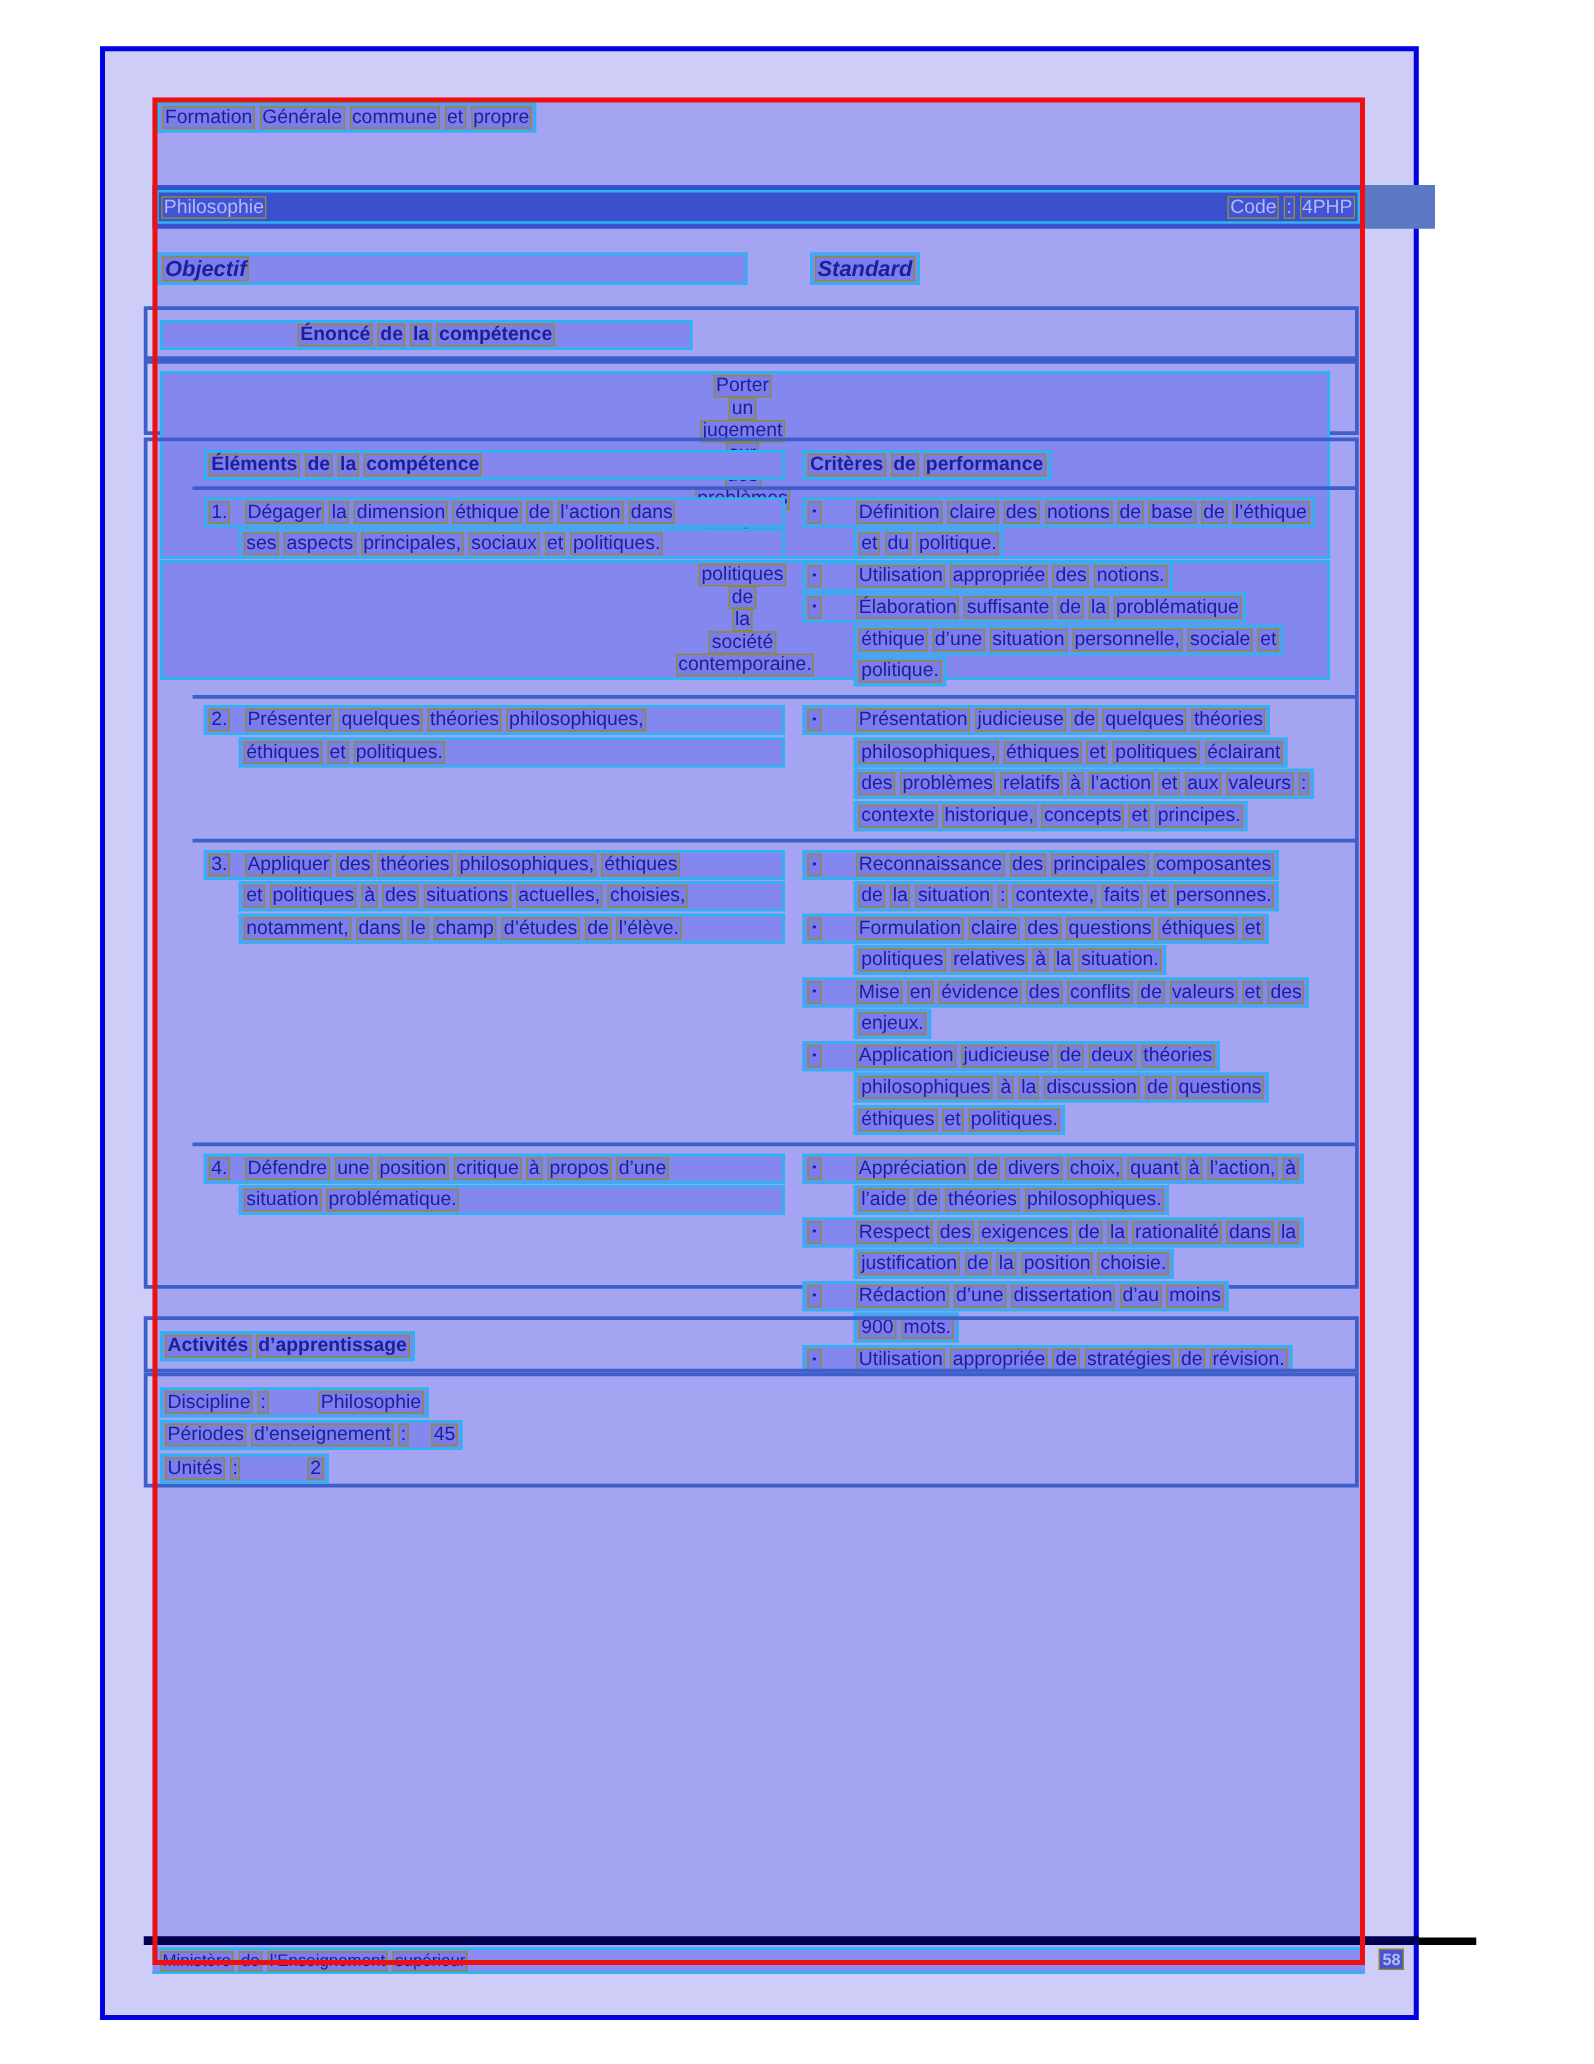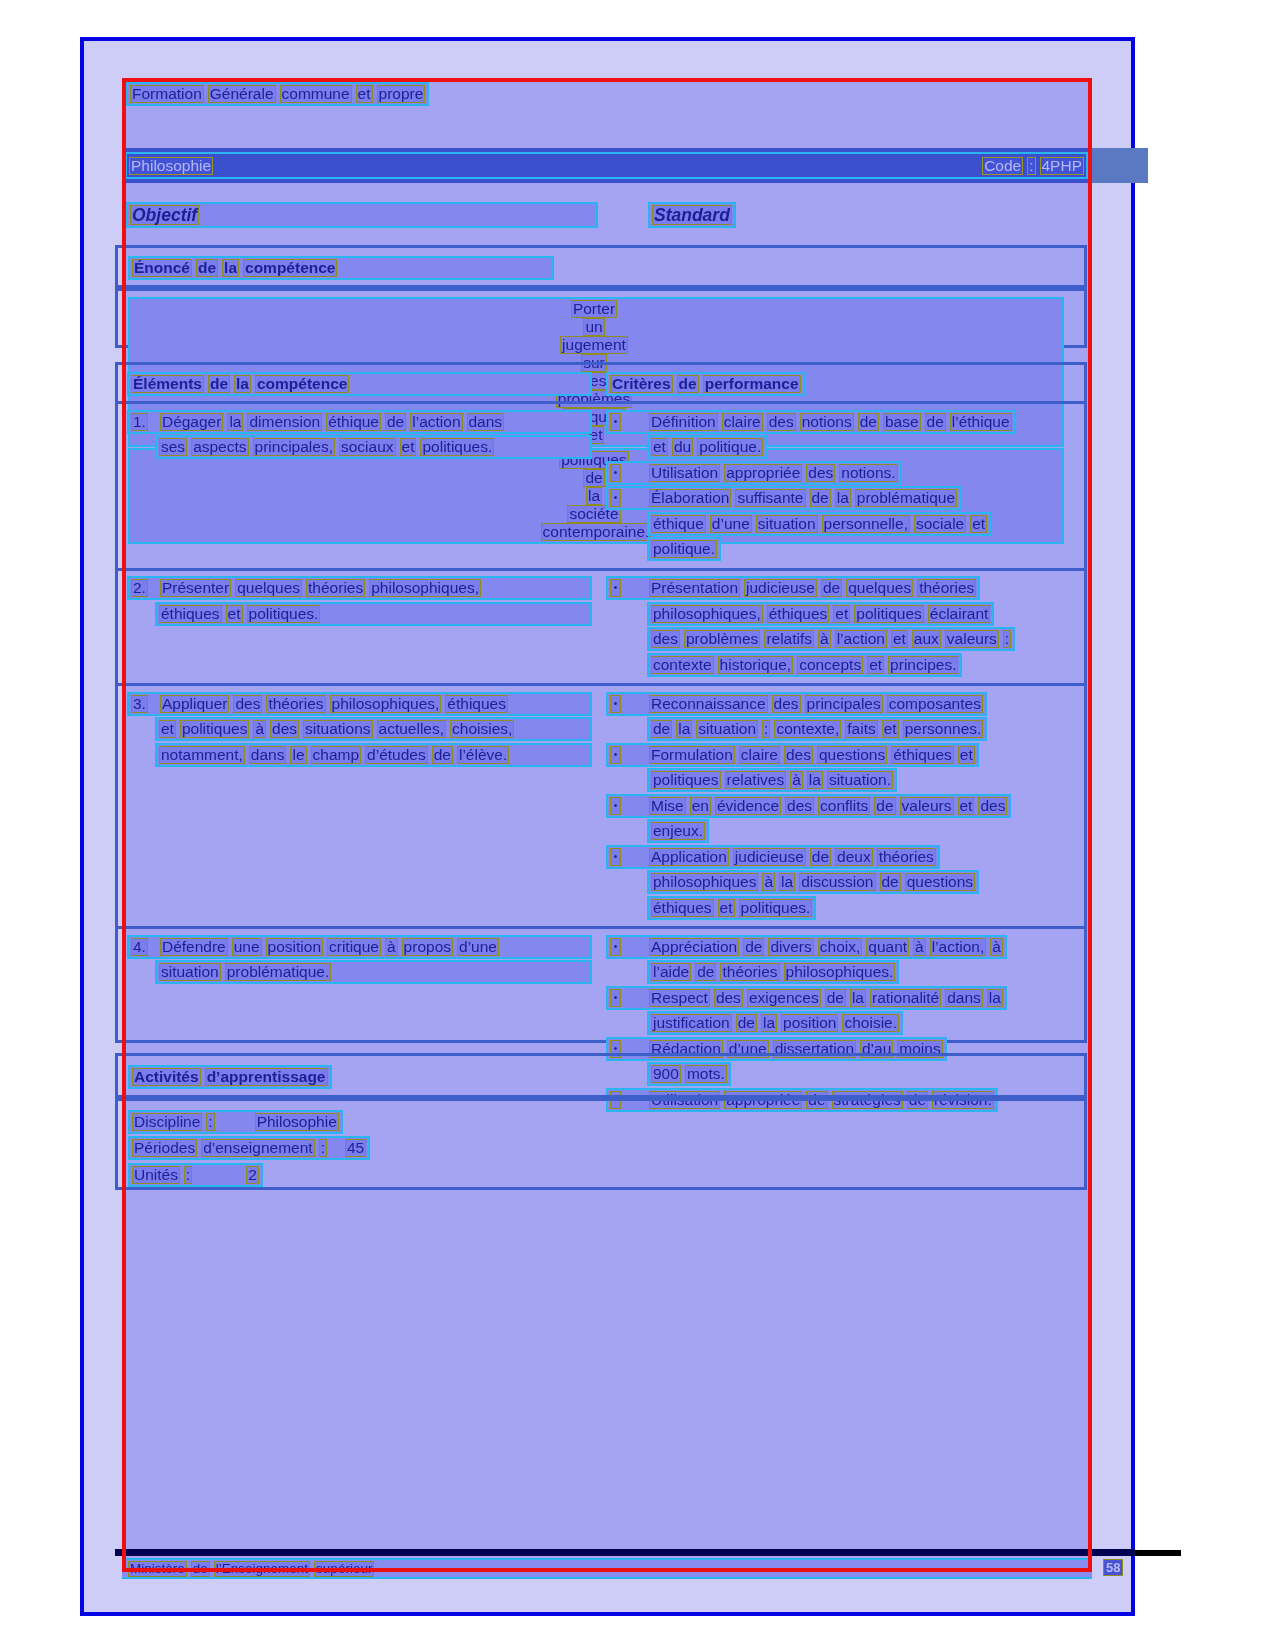--- a/index.html
+++ b/index.html
@@ -39,25 +39,25 @@
   .bar-line{position:absolute;left:3px;top:4px;right:4px;bottom:4px;border:2px solid #2ab4f2;
             display:flex;justify-content:space-between;align-items:center;padding:0 2px;box-sizing:border-box;}
   .bar-group{display:flex;align-items:center;}
 
   .col-headings{left:4px;top:122px;width:962px;display:flex;gap:36px;}
   .col-headings .line.wideband{width:472px;}
   .col-headings .line + .line{margin-left:14px;}
 
   .sec-box{left:-7px;width:972px;border:3px solid #3e5fca;}
   .enonce-head{top:167px;height:43px;padding:6px 0 0 10px;}
-  .enonce-head .line{width:426px;}
+  .enonce-head .line{width:426px;justify-content:center;}
   .enonce-body{top:210px;height:60px;padding:4px 0 0 10px;}
   .enonce-body .line{width:calc(100% - 20px);flex-direction:column;}
 
-  .table-box{top:284px;height:681px;}
+  .table-box{top:272px;height:681px;padding-left:36px;}
   .t-head{display:flex;padding:5px 0 4px;}
   .t-row{display:flex;border-top:3px solid #3e5fca;padding:4px 0 5px;}
   .cell-l{width:488px;box-sizing:border-box;padding-left:9px;}
   .cell-r{flex:1;min-width:0;}
   .cell-l .line{width:calc(100% - 14px);}
   .cell-l .line.cont{margin-left:28px;width:calc(100% - 42px);text-align:center;}
   .cell-r .line.cont{margin-left:41px;}
   .cell-l .th-band{width:calc(100% - 14px);}
 
   .activ-head{top:975px;height:45px;padding:7px 0 0 10px;}

